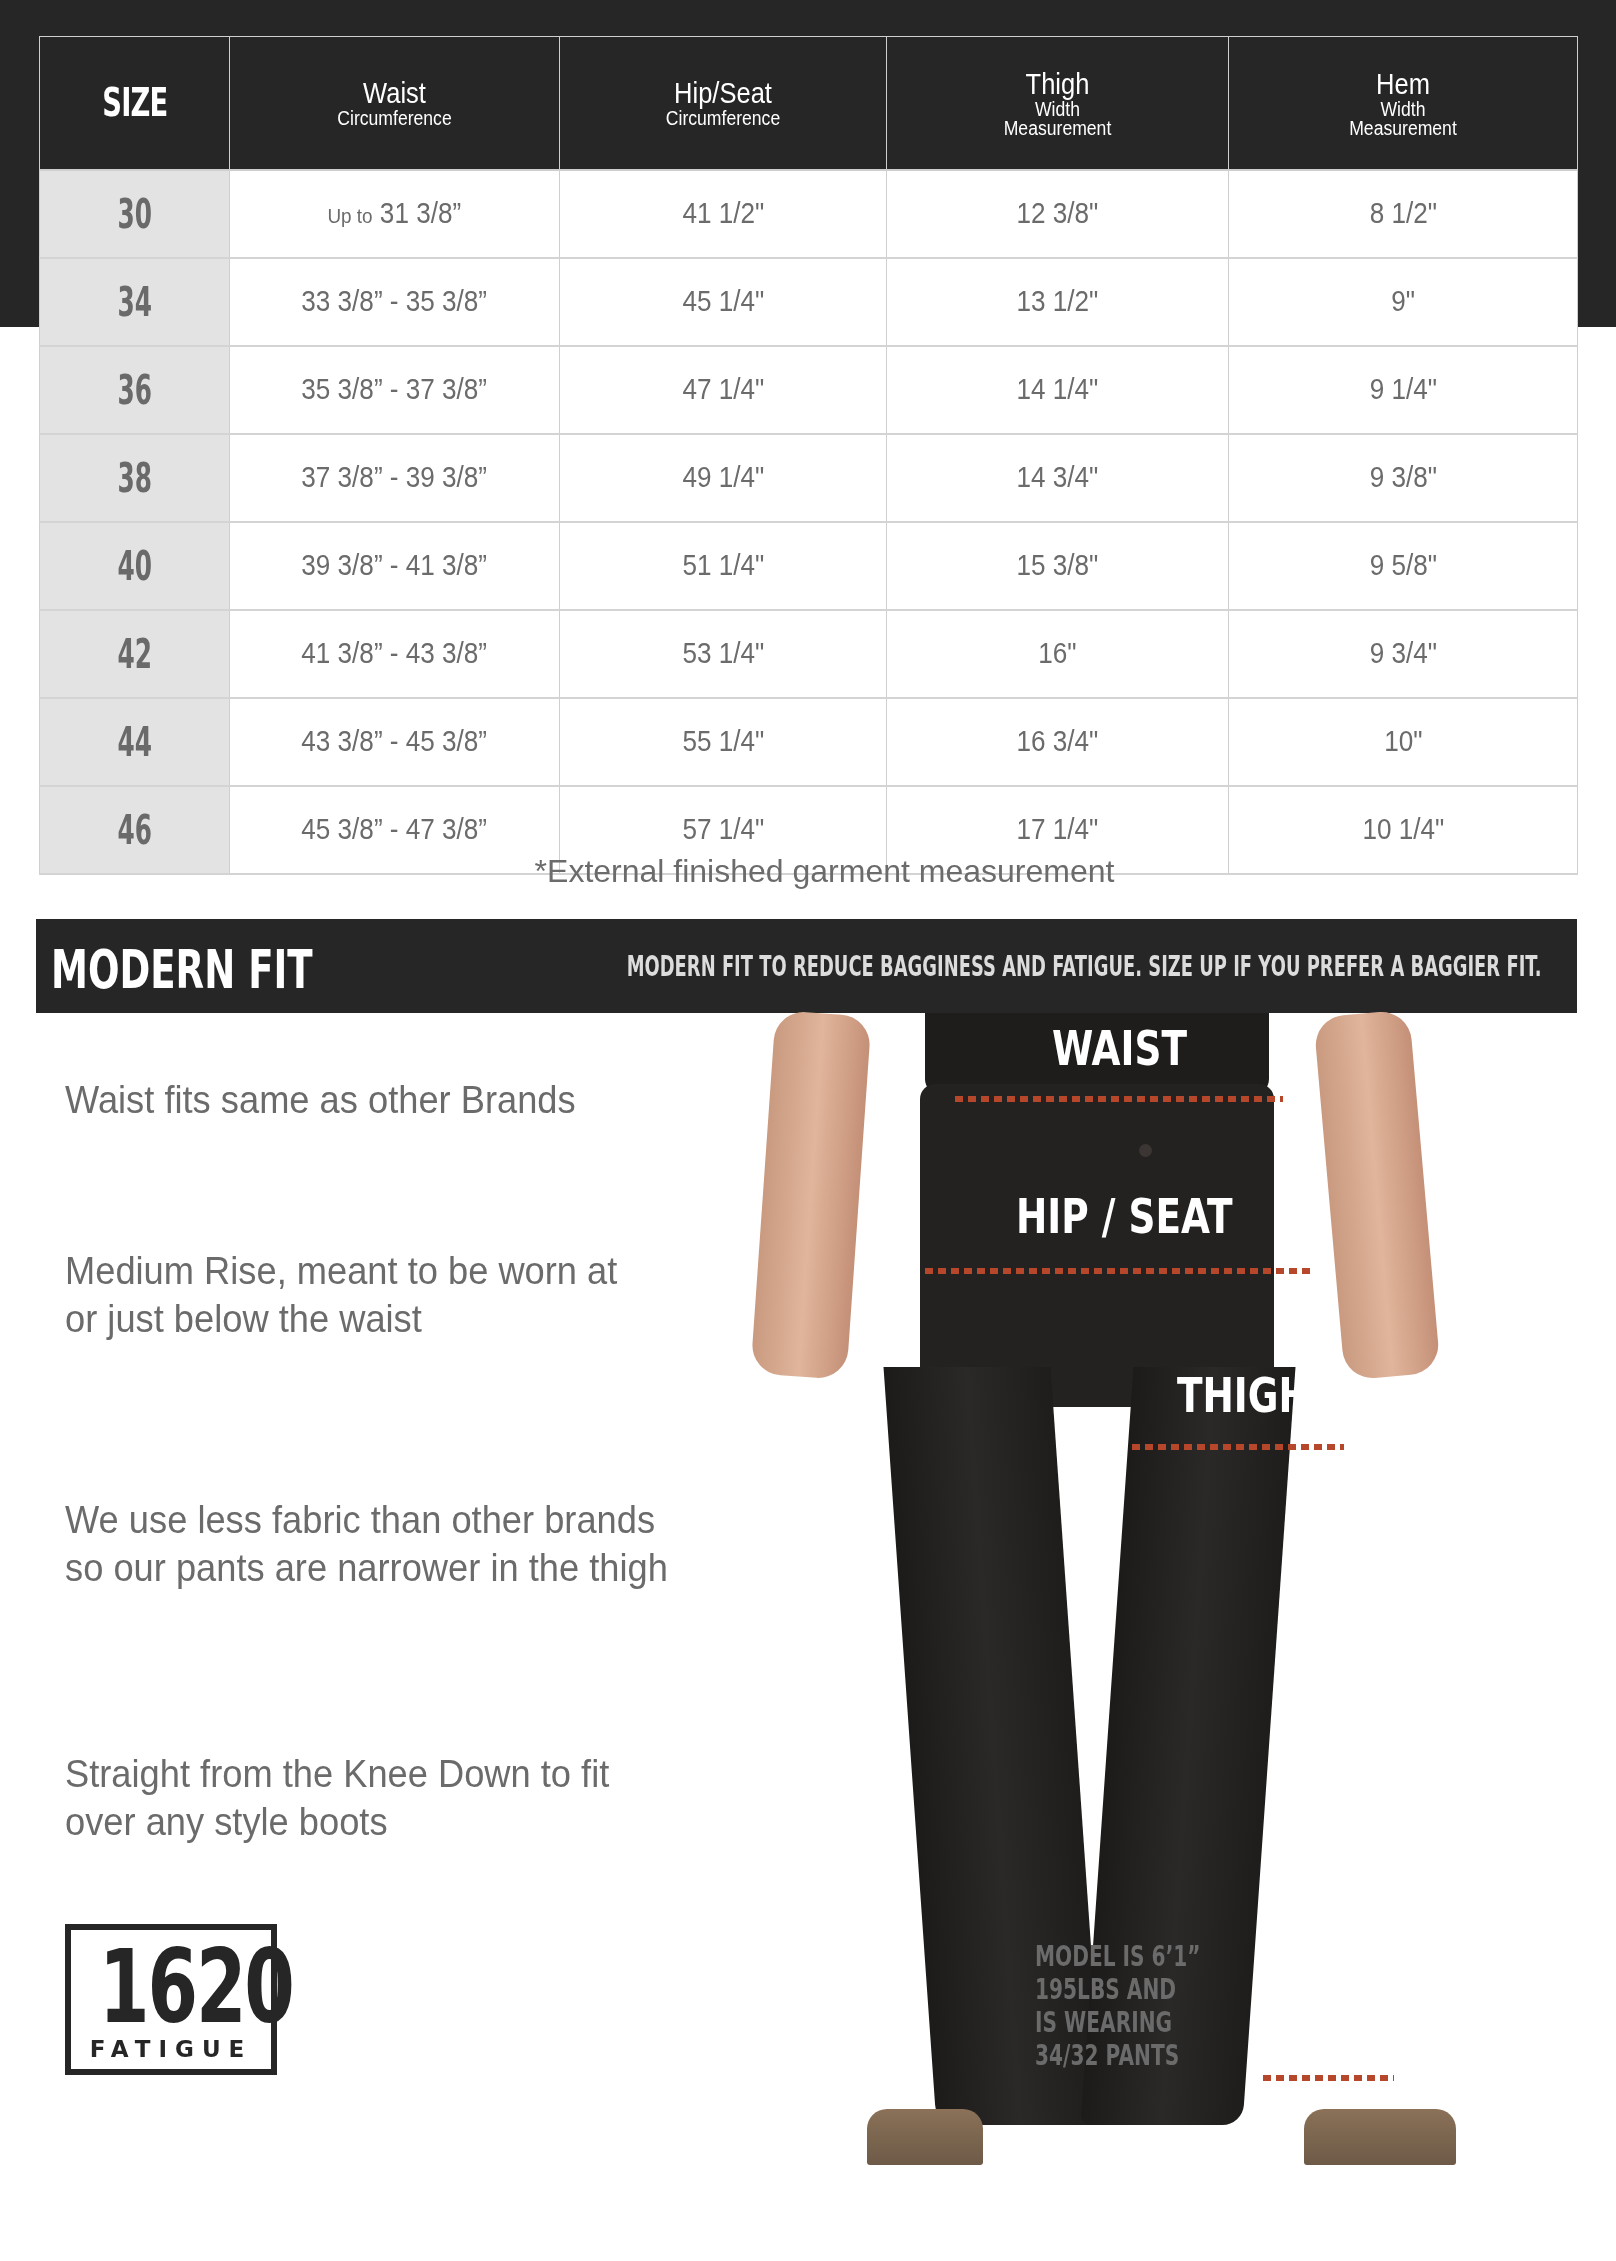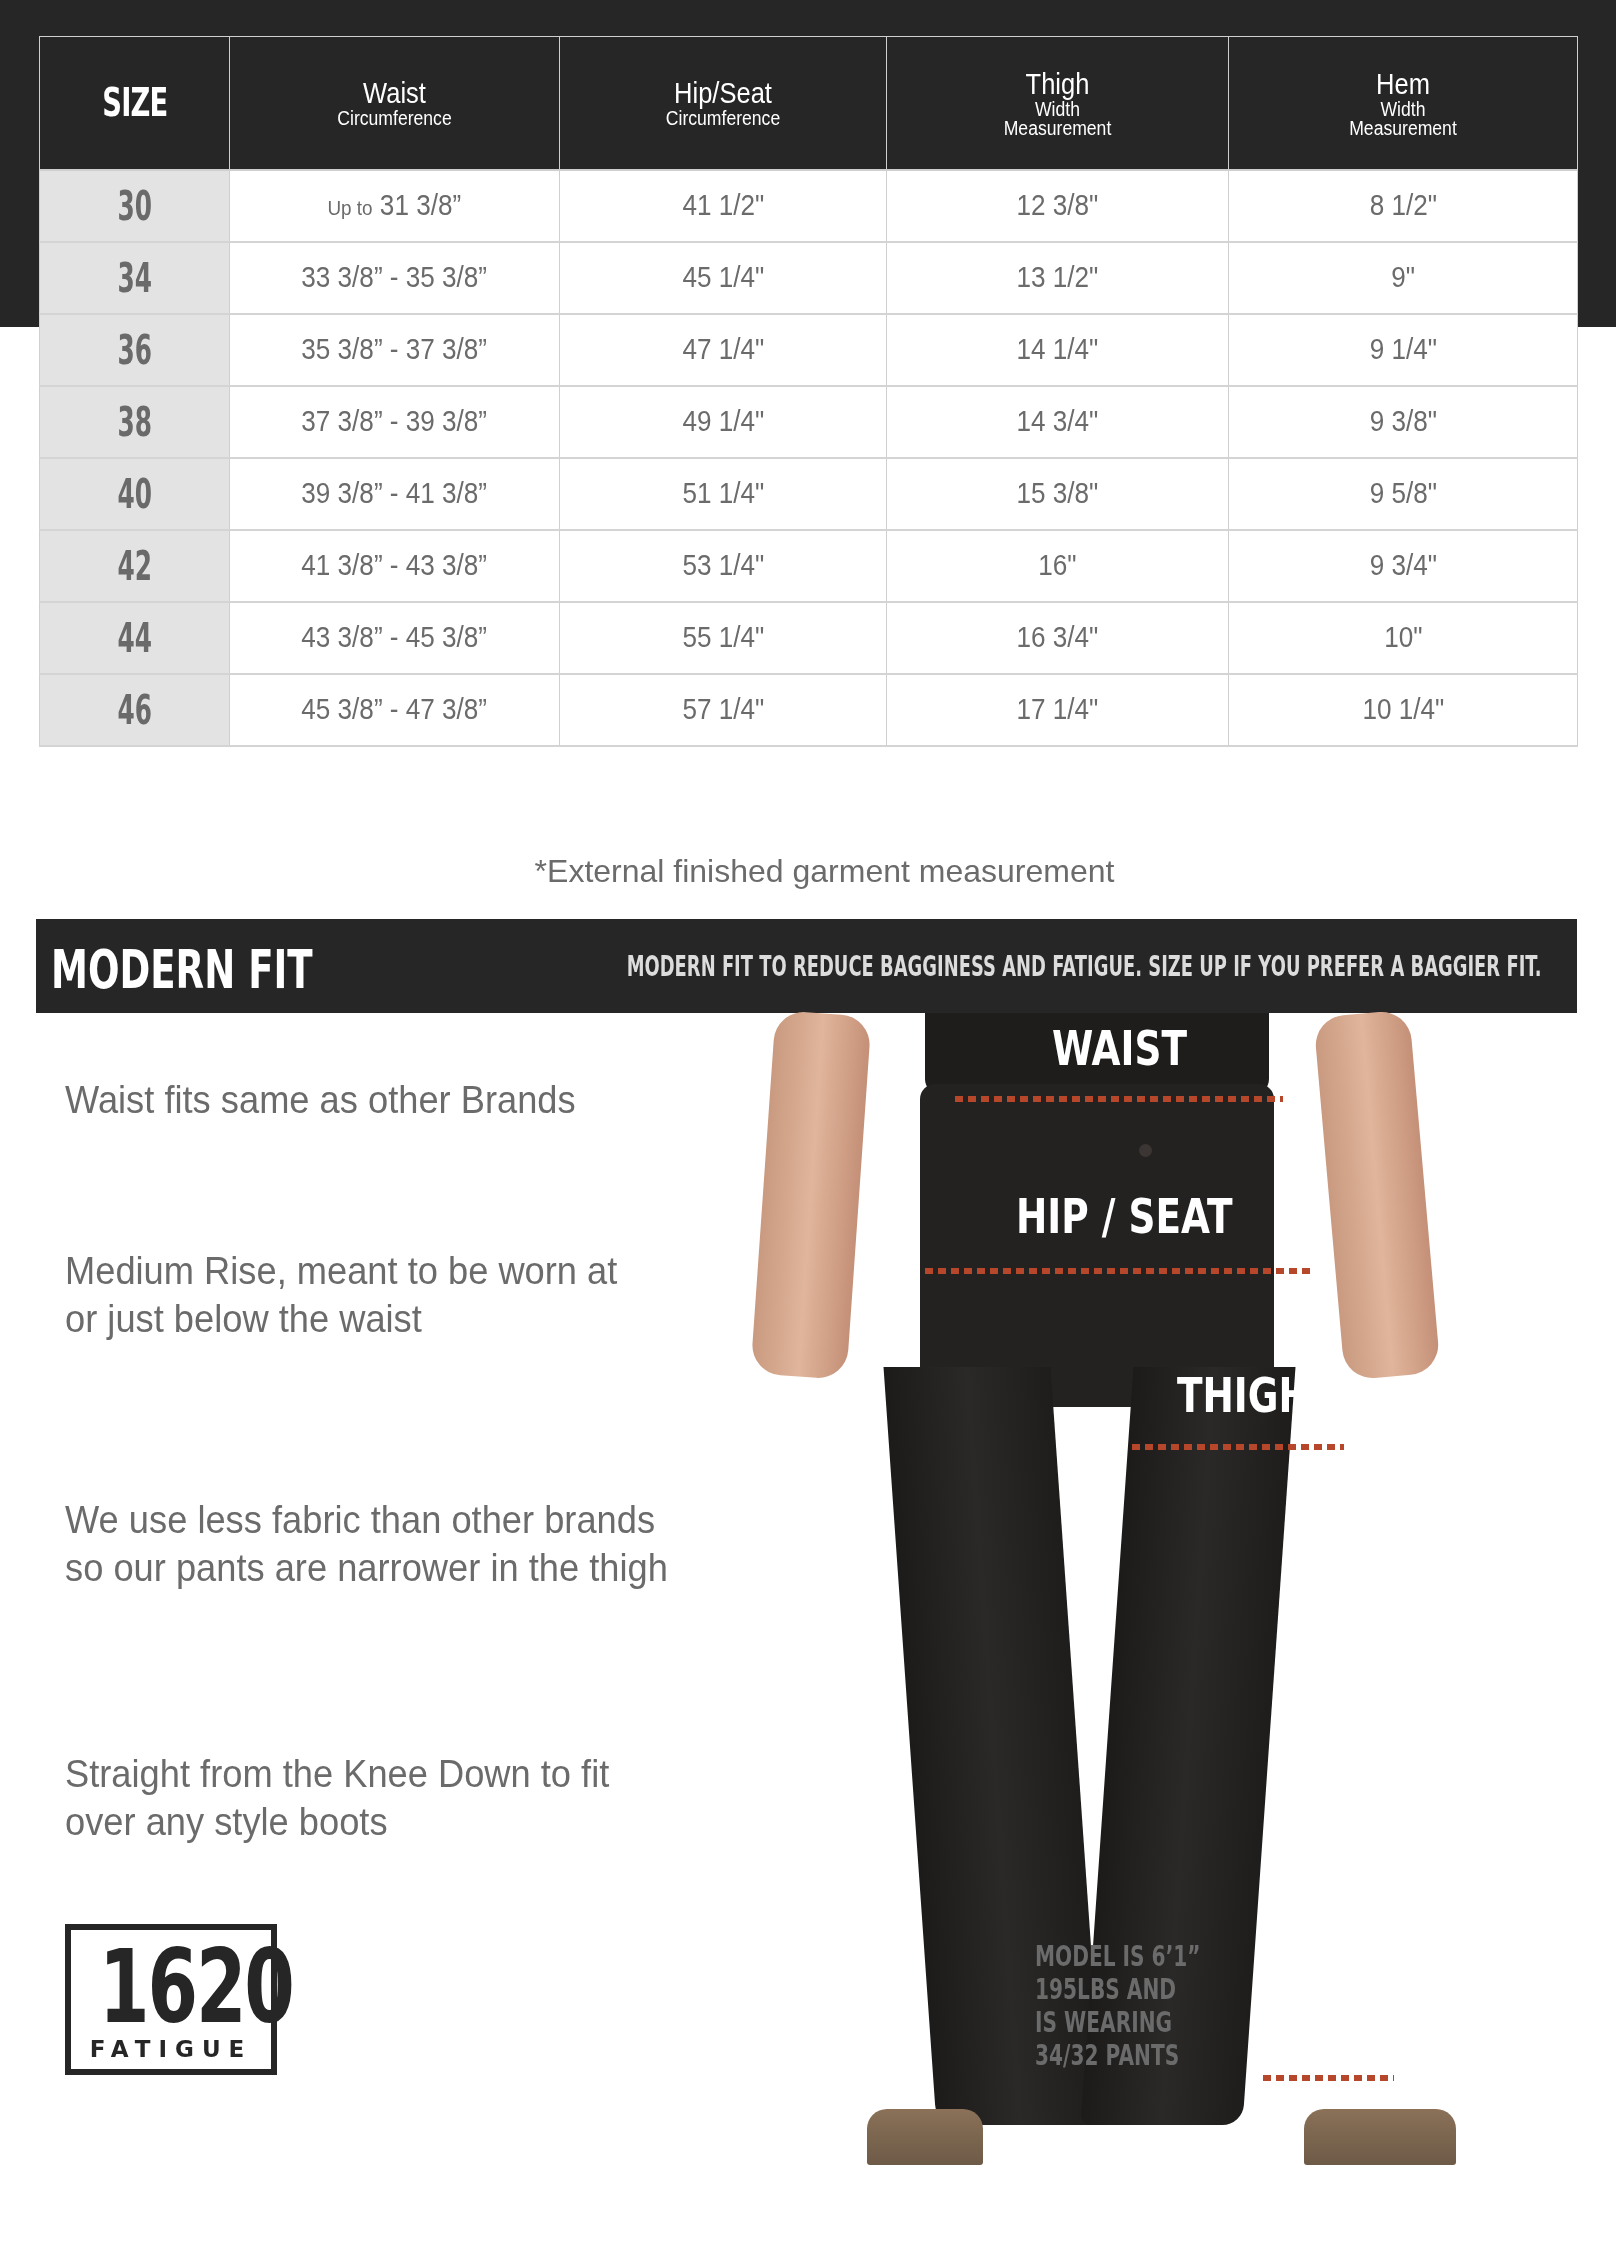--- a/index.html
+++ b/index.html
@@ -28,21 +28,21 @@
   .size-table thead th:last-child { border-right: none; }
   .th-size {
     font-family: "DejaVu Sans Condensed", "DejaVu Sans", sans-serif;
     font-weight: bold; font-size: 39px; letter-spacing: -1px;
     transform: scaleX(0.78); display: inline-block;
   }
   .th-main { display: block; font-size: 29px; line-height: 32px; transform: scaleX(0.88); }
   .th-sub { display: block; font-size: 20px; line-height: 19px; transform: scaleX(0.88); }
 
   .size-table tbody td {
-    height: 72px; text-align: center; vertical-align: middle;
+    height: 88px; text-align: center; vertical-align: middle;
     border-right: 1.5px solid #cfcfcf; border-bottom: 2px solid #d4d4d4;
     color: #6b6b6b; font-size: 29px; background: #ffffff;
   }
   .size-table tbody td:last-child { border-right: none; }
   .size-table tbody td.size-cell {
     background: #e3e3e3; font-weight: bold; font-size: 40px; color: #6a6a6a;
     font-family: "DejaVu Sans", sans-serif;
   }
   .size-cell span { display: inline-block; transform: scaleX(0.62); }
   .cell-text { display: inline-block; transform: scaleX(0.9); }

